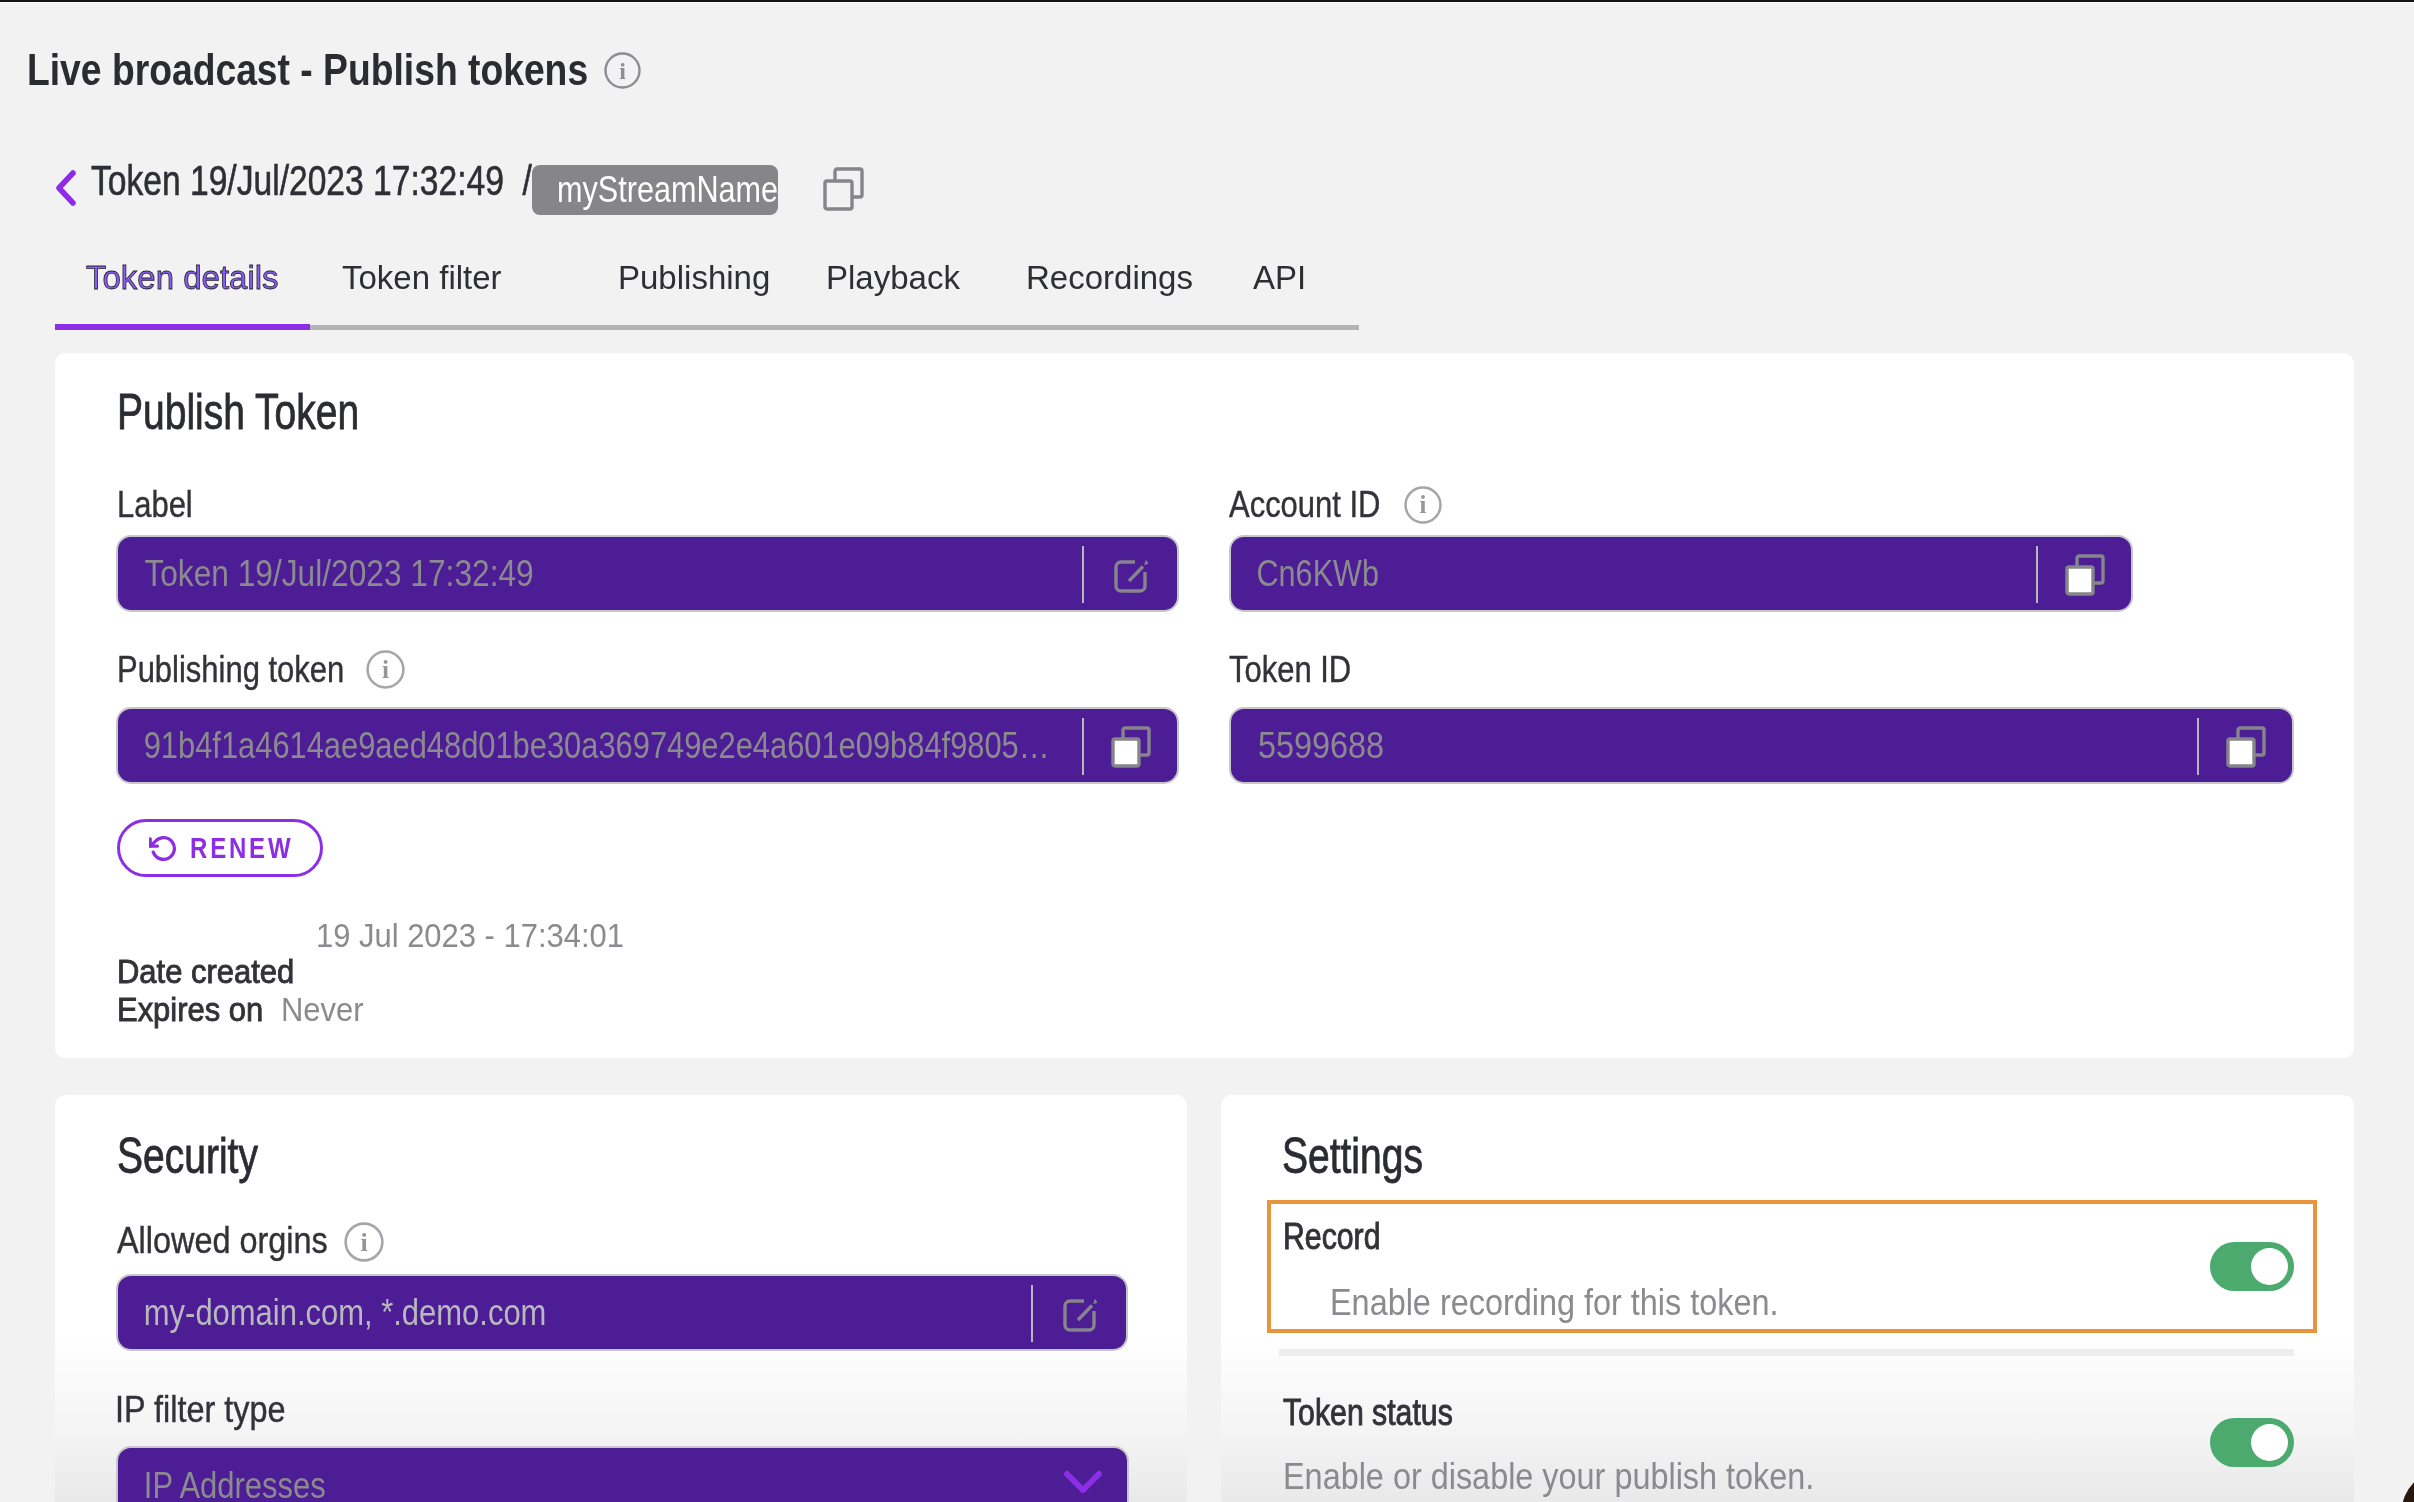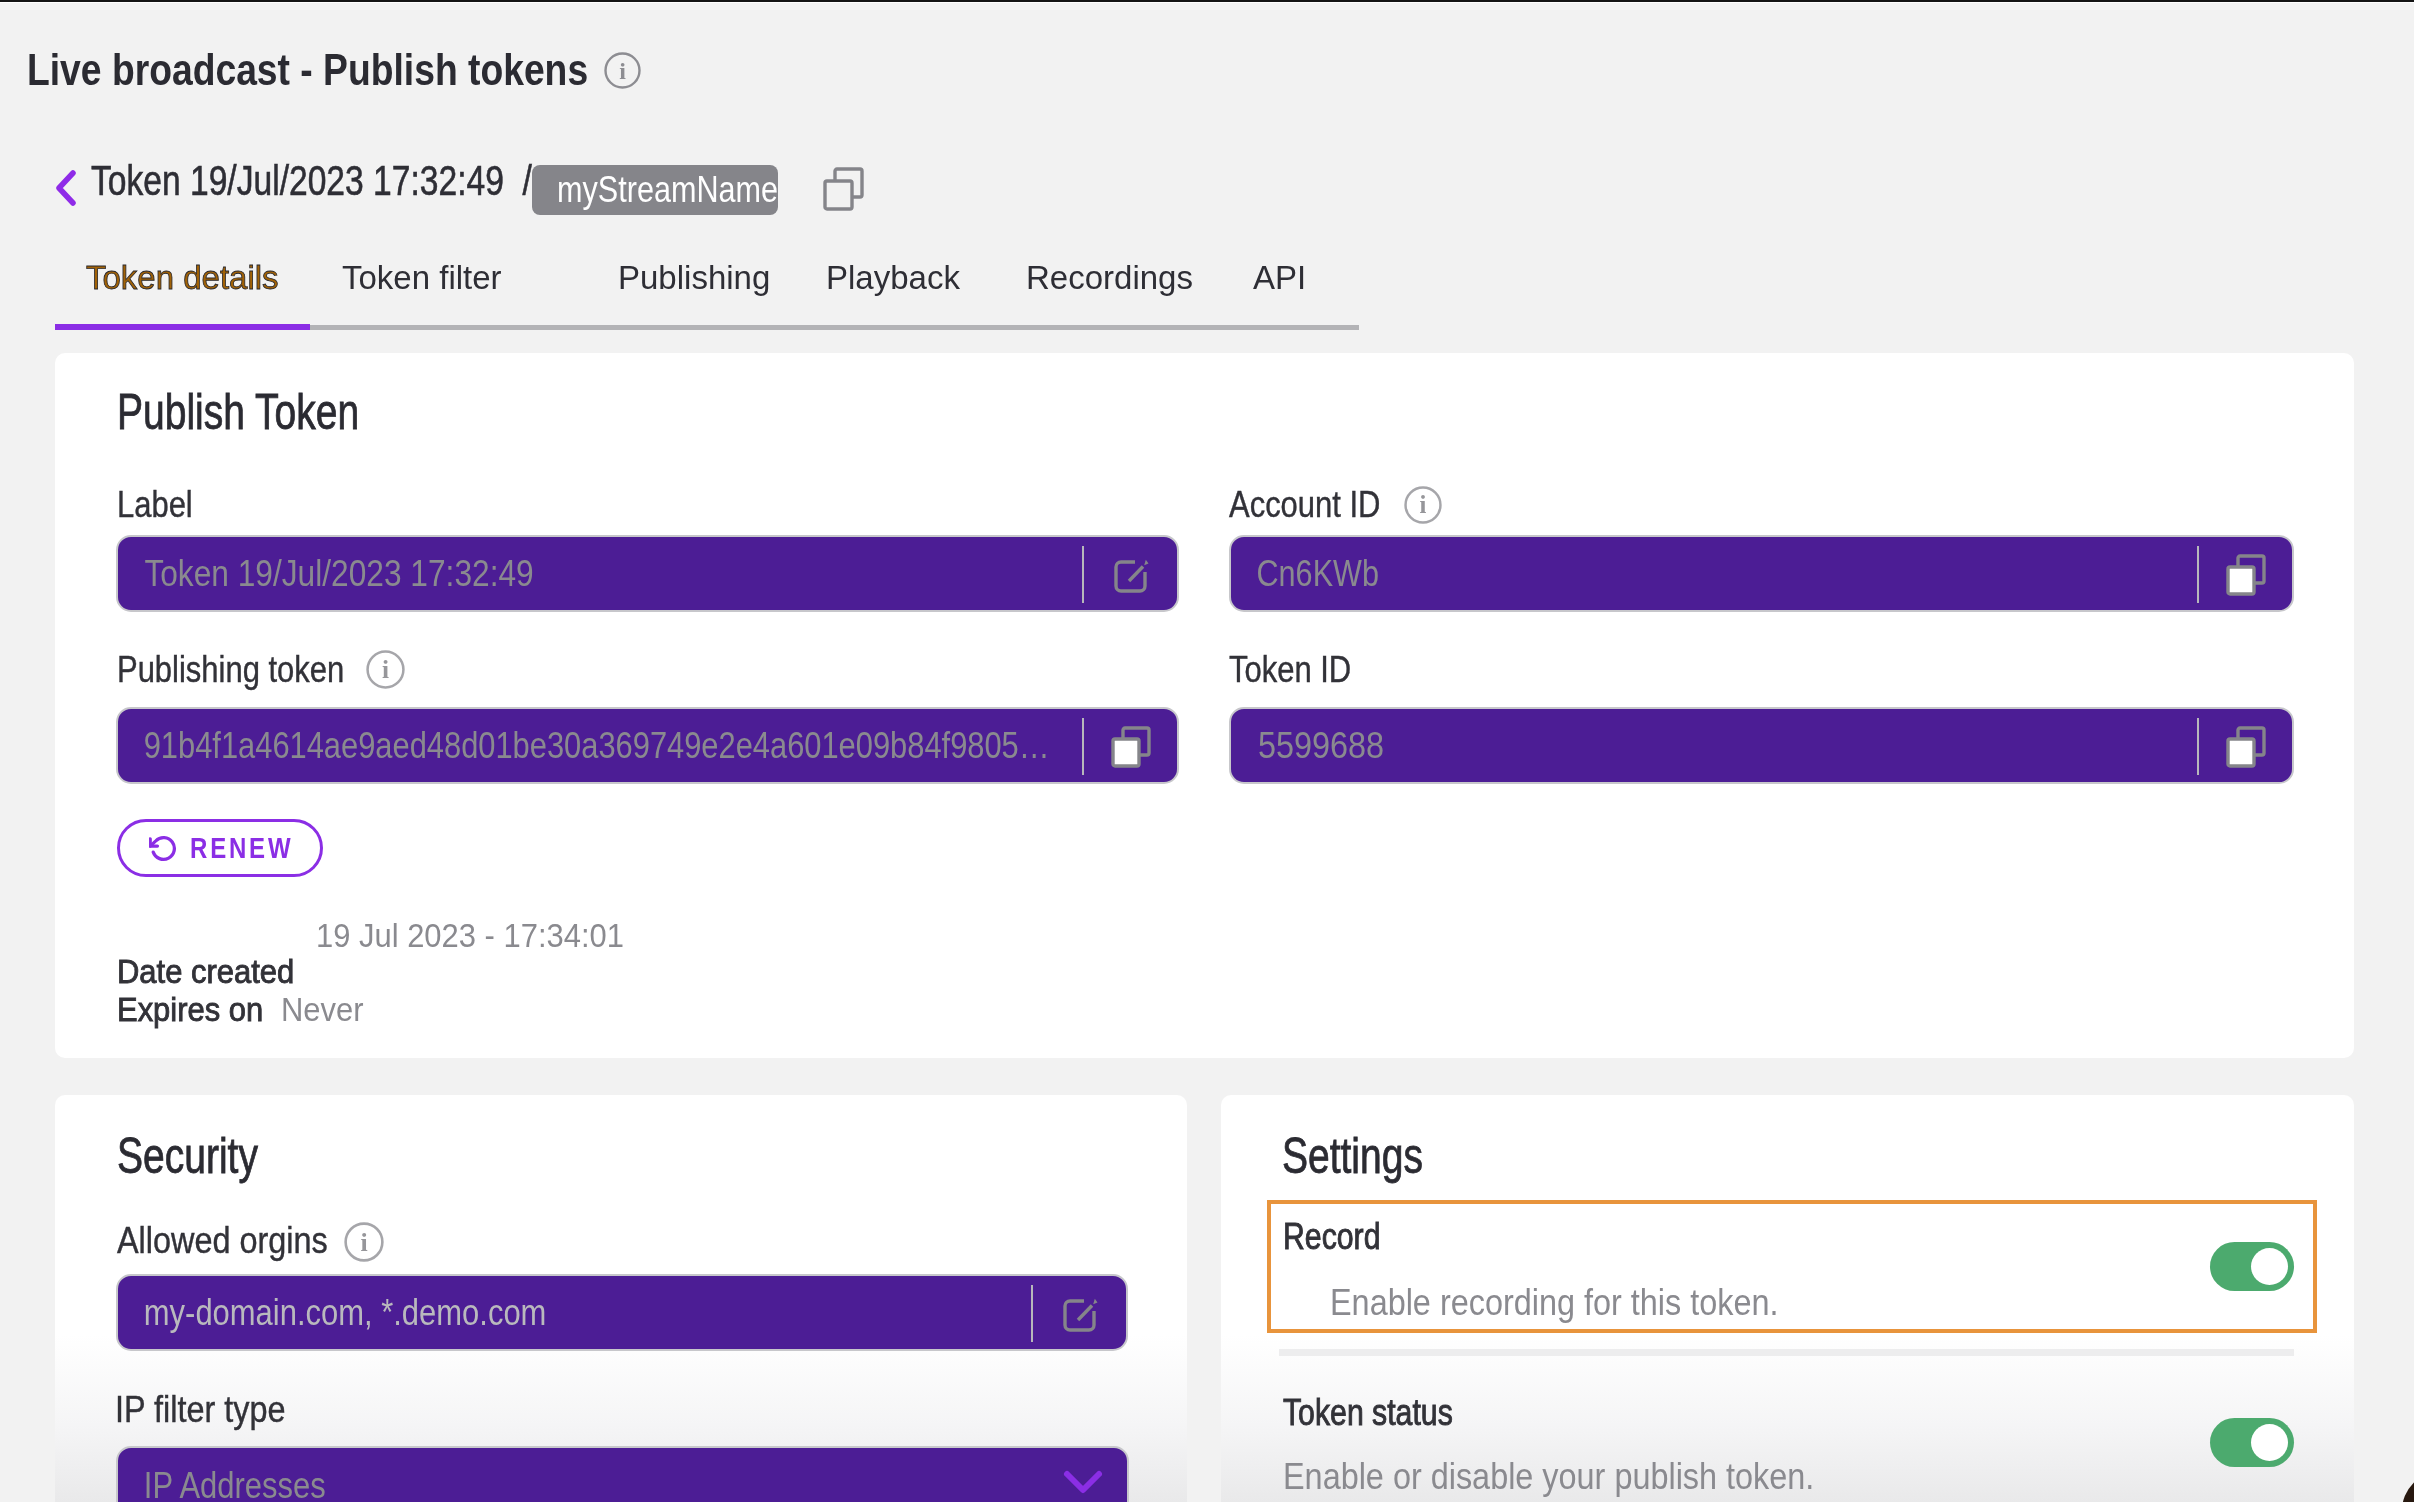--- a/index.html
+++ b/index.html
@@ -17,21 +17,21 @@
 .sx91 { transform:scaleX(0.91); transform-origin:left top; white-space:nowrap; display:inline-block; }
 .sx88 { transform:scaleX(0.88); transform-origin:left top; white-space:nowrap; display:inline-block; }
 .topblack { position:absolute; left:0; top:0; width:2414px; height:1.5px; background:#141414; }
 .topwhite { position:absolute; left:0; top:1.5px; width:2414px; height:1.5px; background:#ffffff; }
 .title { font-size:45px; font-weight:700; color:#2b2b32; letter-spacing:0px; }
 .crumbtext { font-size:42px; font-weight:400; color:#2e2e35; -webkit-text-stroke:0.6px #2e2e35; }
 .pill { position:absolute; left:532px; top:165px; width:246px; height:50px; border-radius:8px; background:#85858a; display:flex; align-items:center; padding-left:25px; }
 .pilltext { font-size:36px; color:#ffffff; }
 .caret { width:0; height:0; border-left:9px solid transparent; border-right:9px solid transparent; border-top:12px solid #ffffff; margin-left:14px; }
 .tabtext { position:absolute; font-size:33px; color:#2e2e35; }
-.tabactive { -webkit-text-stroke:0.8px #26262c; color:#a16207; }
+.tabactive { -webkit-text-stroke:0.8px #26262c; color:#8b5cf6; }
 .tabbar-gray { position:absolute; left:309px; top:325px; width:1050px; height:5px; background:#b3b3b6; }
 .tabbar-purple { position:absolute; left:55px; top:324px; width:254.5px; height:6px; background:#8b2ee5; }
 .card { position:absolute; background:#ffffff; border-radius:10px; }
 .gradcard { background:linear-gradient(180deg, #ffffff 0px, #ffffff 240px, #f5f5f6 330px, #e9e9ea 407px); }
 .h2 { font-size:50px; font-weight:400; color:#2b2b32; -webkit-text-stroke:0.8px #2b2b32; }
 .label { font-size:36px; color:#323238; -webkit-text-stroke:0.4px #323238; }
 .semib { font-size:36px; color:#323238; -webkit-text-stroke:0.9px #323238; }
 .gray { color:#8a8a8f; }
 .input { position:absolute; height:77px; border:2px solid #c7c7cb; border-radius:15px; background:#4c1d95; display:flex; align-items:center; }
 .input .val { font-size:36px; color:#8a8a8f; padding-left:30px; }
@@ -91,21 +91,21 @@
 <div class="input" style="left:116px; top:535px; width:1063px;">
   <span class="val sx88">Token 19/Jul/2023 17:32:49</span>
   <div class="ibox">
       <svg width="44" height="44" viewBox="0 0 44 44">
         <path d="M26 9 H12 a5 5 0 0 0 -5 5 v19 a5 5 0 0 0 5 5 h19 a5 5 0 0 0 5 -5 V19" fill="none" stroke="#85858a" stroke-width="3.4"></path>
         <path d="M20 28 L34 13.5" stroke="#85858a" stroke-width="3.4"></path>
         <path d="M35.2 12.2 l4.3 -1.6 -2.7 -3.8 z" fill="#85858a"></path>
       </svg>
     </div>
 </div>
-<div class="input" style="left:1229px; top:535px; width:1065px;">
+<div class="input" style="left:1229px; top:535px; width:904px;">
   <span class="val sx82">Cn6KWb</span>
   <div class="ibox">
       <svg width="44" height="46" viewBox="0 0 44 46">
         <rect x="14" y="4" width="26" height="27" rx="2" fill="none" stroke="#85858a" stroke-width="3.4"></rect>
         <rect x="4" y="15" width="26" height="27" rx="2" fill="#ffffff" stroke="#85858a" stroke-width="3.4"></rect>
       </svg>
     </div>
 </div>
 
 <div class="abs" style="left:117px; top:649px;"><span class="label sx86">Publishing token</span></div>

